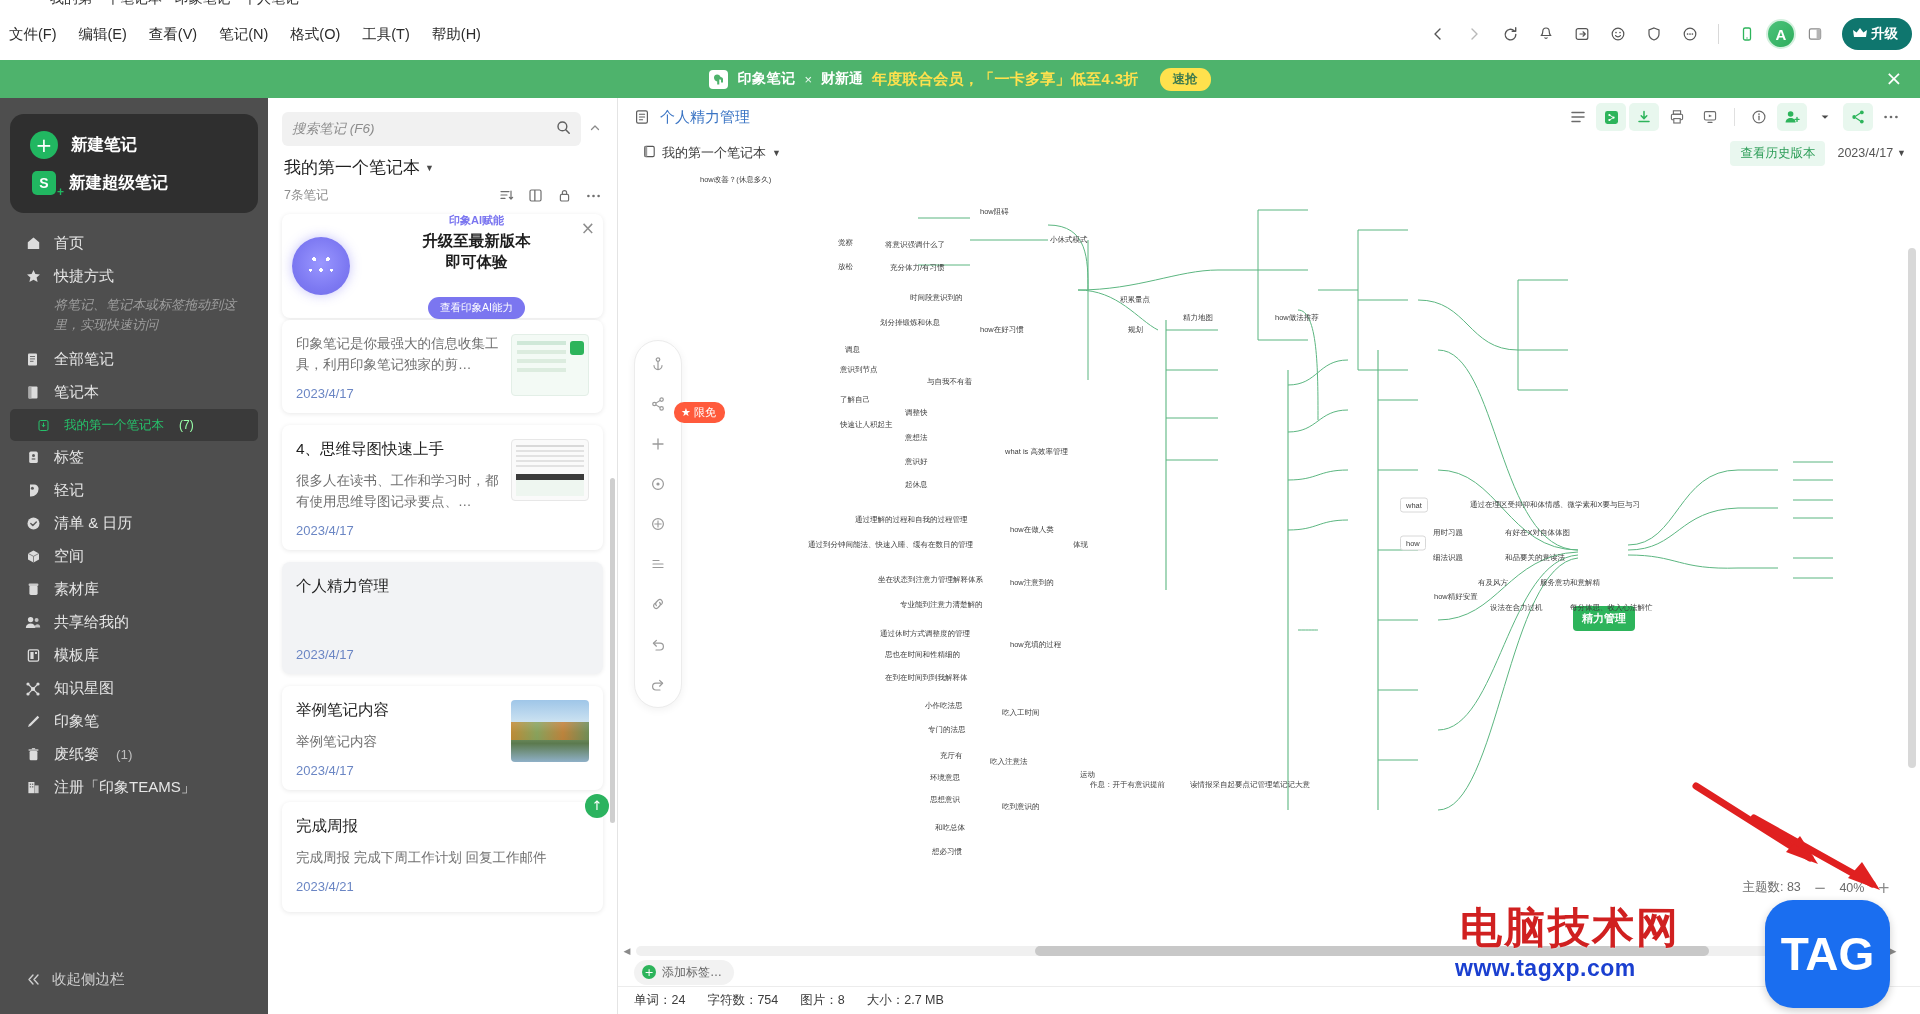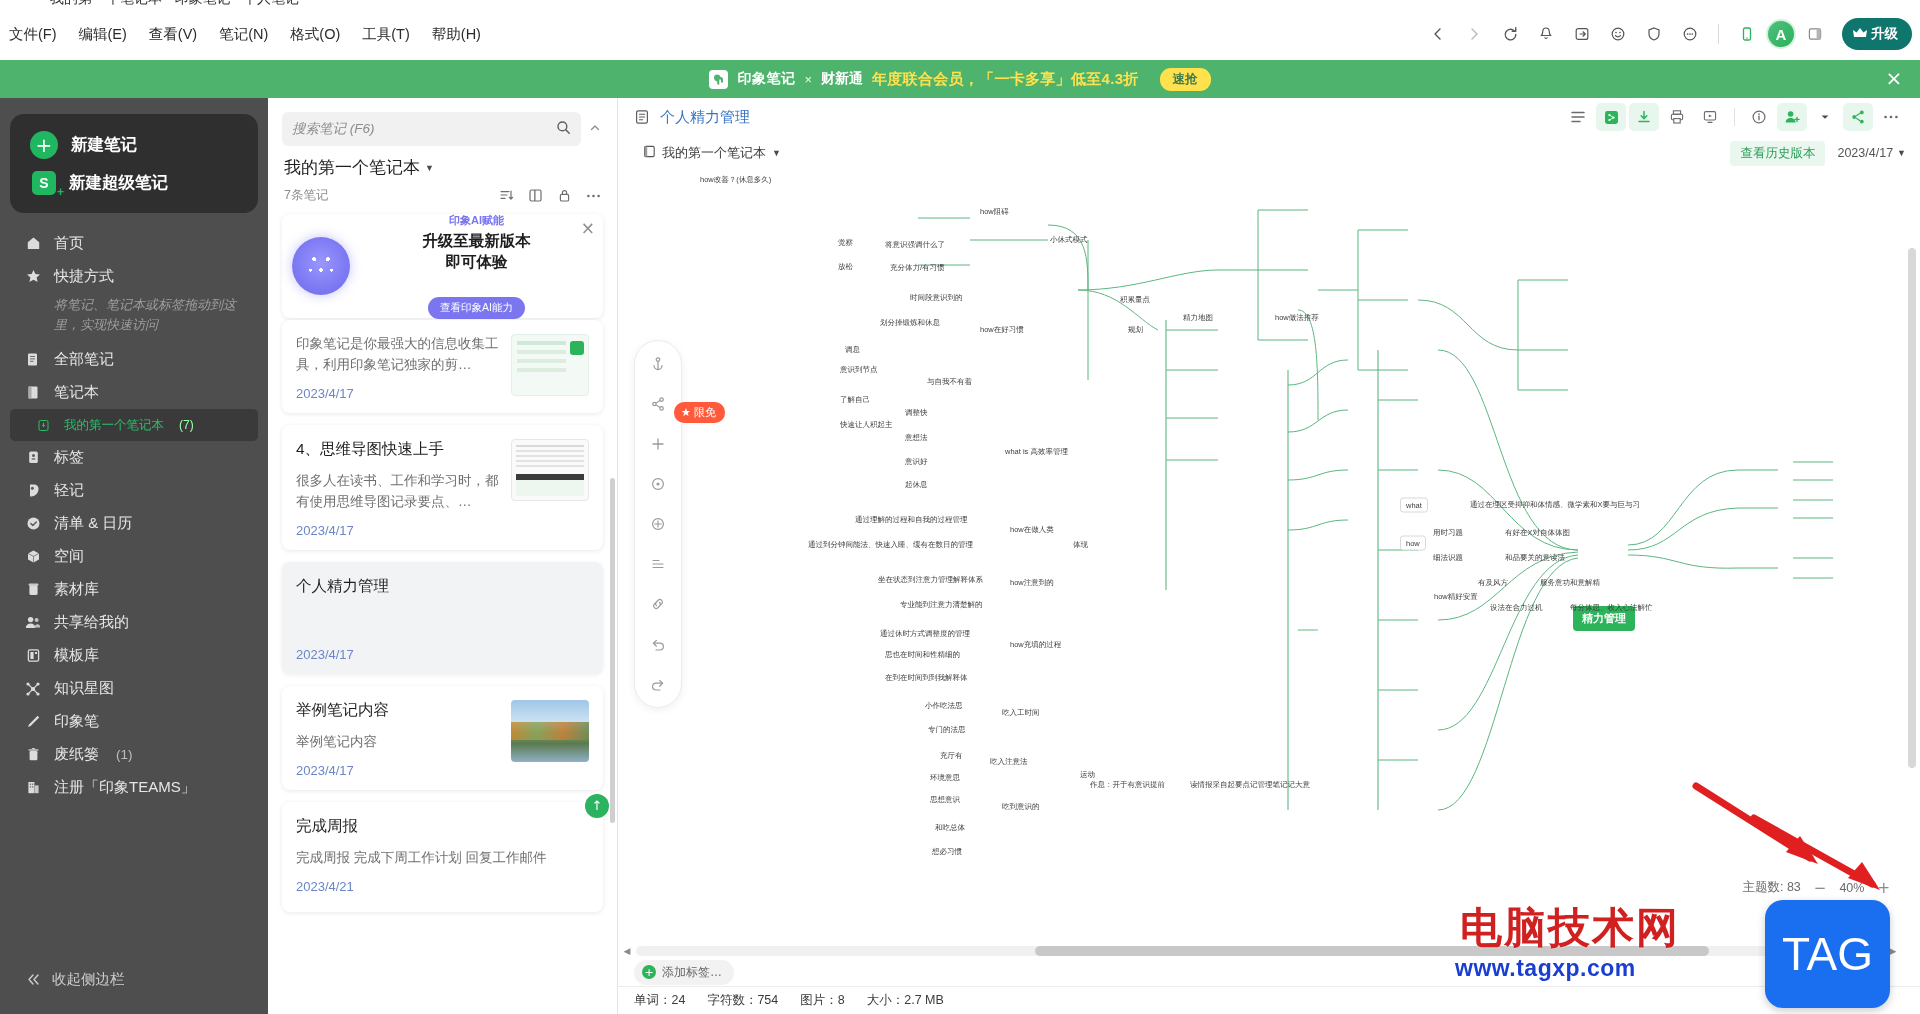--- a/index.html
+++ b/index.html
@@ -321,22 +321,22 @@
     position:absolute; left:1460px; top:900px; color:#d02020; font-size:42px;
     font-weight:bold; letter-spacing:2px; text-shadow:0 0 2px rgba(255,255,255,.9);
     pointer-events:none;
   }
   .wm-url{
     position:absolute; left:1455px; top:955px; color:#1a3fd0; font-size:23px;
     font-weight:bold; letter-spacing:.5px; pointer-events:none;
   }
   .wm-tag{
     position:absolute; left:1765px; top:900px; width:125px; height:108px;
-    background:#1a6ef0; border-radius:18px; color:#fff;
-    font-size:46px; font-weight:normal; display:flex; align-items:center; justify-content:center;
+    background:#1a6ef0; border-radius:28px; color:#fff;
+    font-size:46px; font-weight:bold; display:flex; align-items:center; justify-content:center;
     box-shadow:0 3px 9px rgba(0,0,0,.2);
   }
   .arrow-svg{ position:absolute; left:1690px; top:780px; pointer-events:none;}
 </style>
 </head>
 <body>
 
 <div class="app">
 
   <div class="titlebar-strip">

